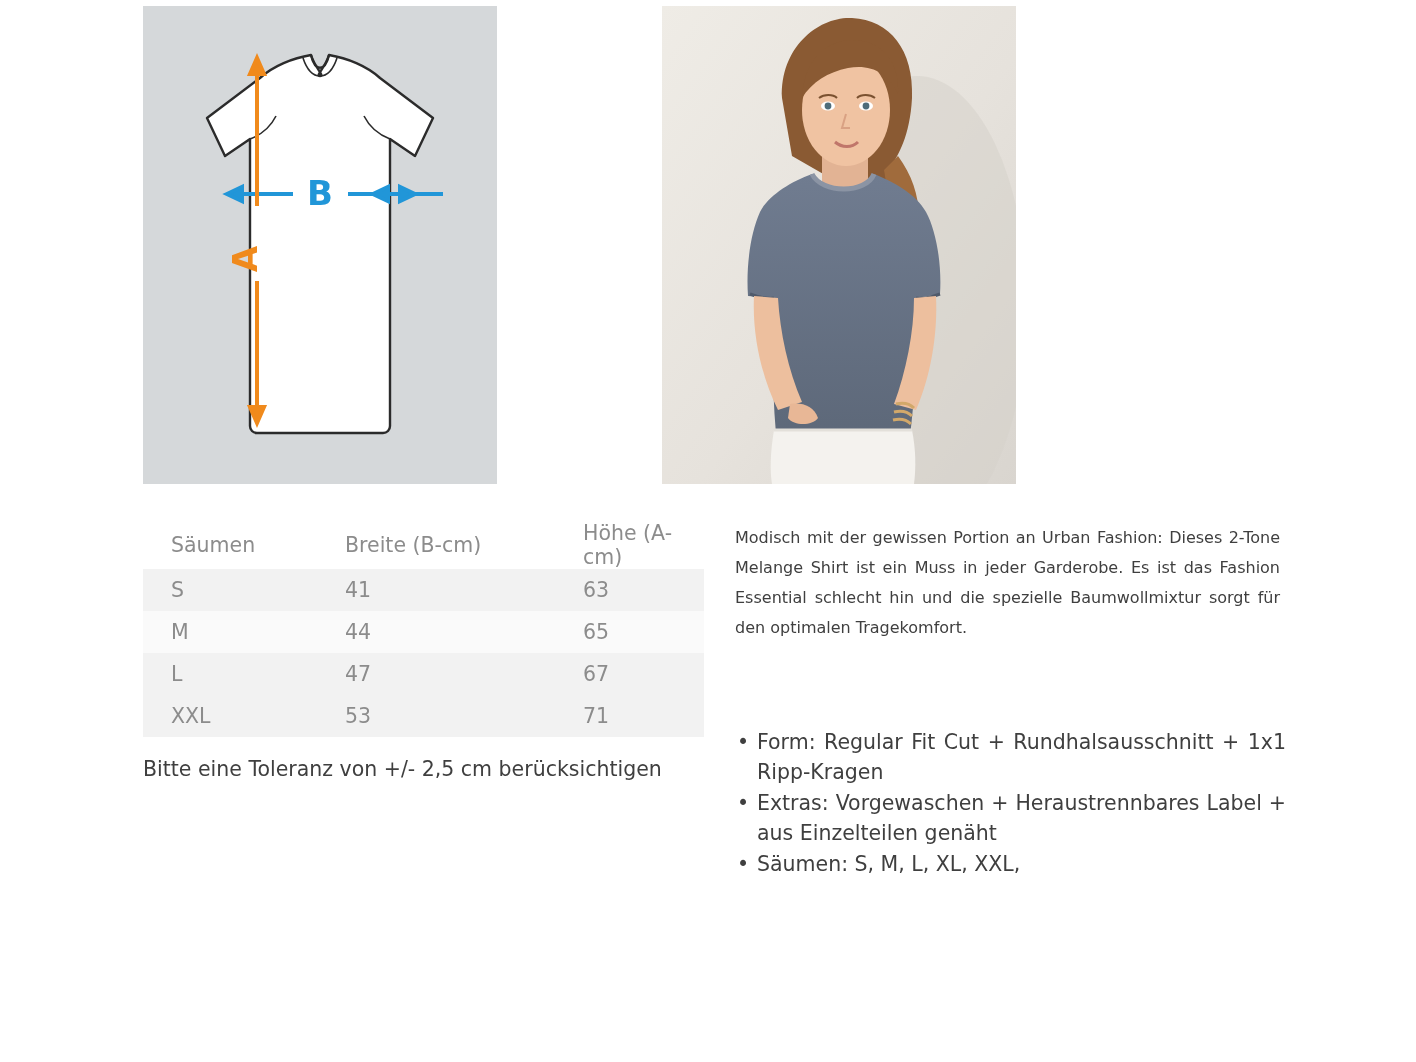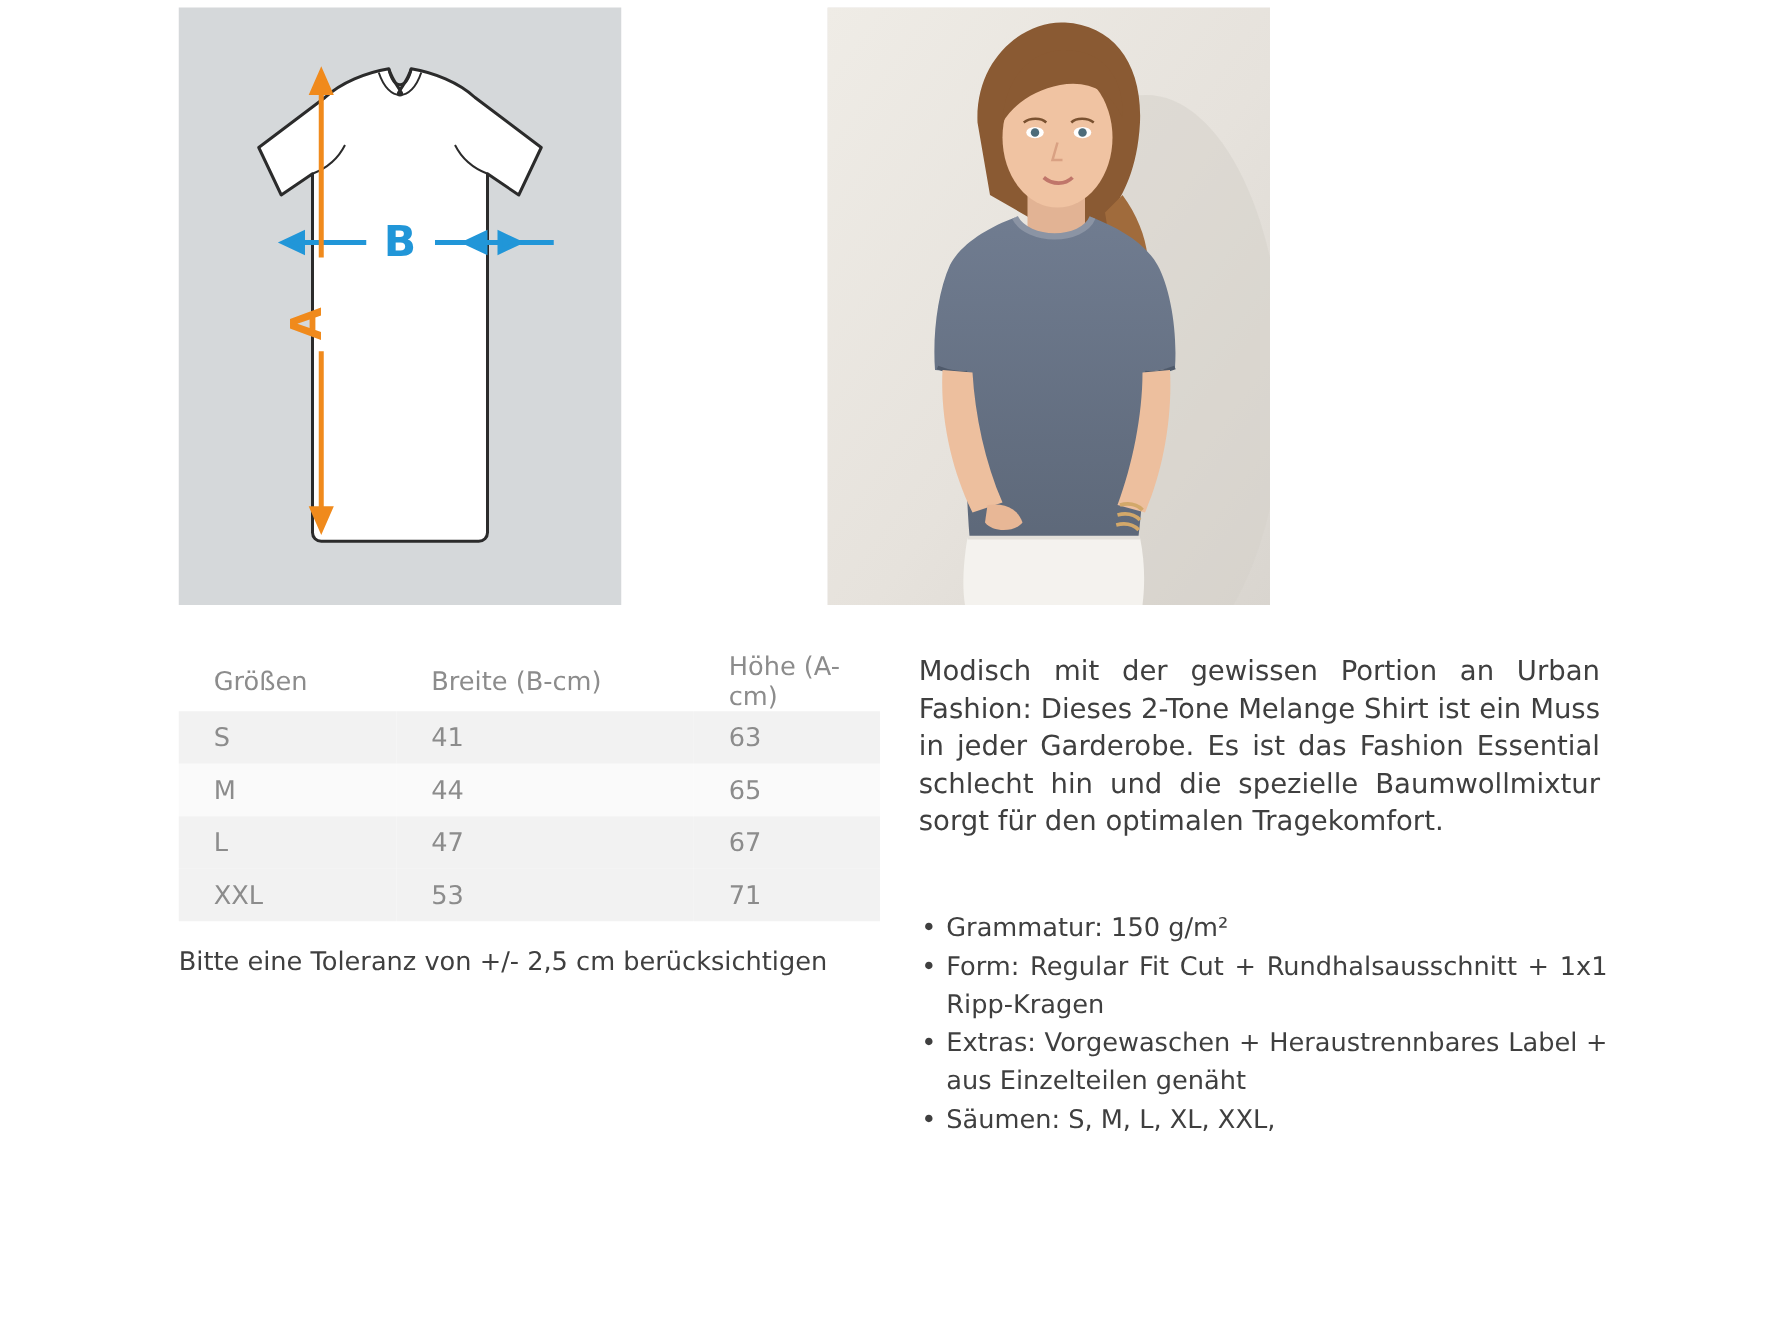--- a/index.html
+++ b/index.html
@@ -76,21 +76,21 @@
     font-size: 20.5px;
     color: #3f3f3f;
   }
 
   
   .desc-block {
     position: absolute;
     left: 735px;
     top: 523px;
     width: 545px;
-    font-size: 22px;
+    font-size: 16px;
     line-height: 30px;
     color: #3f3f3f;
     text-align: justify;
   }
 
   .feature-list {
     position: absolute;
     left: 735px;
     top: 727px;
     width: 551px;
@@ -231,21 +231,21 @@
         <path d="M232 406 C 240 404, 246 406, 250 410"></path>
         <path d="M231 414 C 239 412, 245 414, 249 418"></path>
       </g>
     </svg>
   </div>
 </div>
 
 <table class="size-table">
   <thead>
     <tr>
-      <th>Größen</th>
+      <th>Säumen</th>
       <th>Breite (B-cm)</th>
       <th>Höhe (A-cm)</th>
     </tr>
   </thead>
   <tbody>
     <tr class="odd">
       <td>S</td>
       <td>41</td>
       <td>63</td>
     </tr>
@@ -265,17 +265,16 @@
       <td>71</td>
     </tr>
   </tbody>
 </table>
 
 <div class="tolerance-note">Bitte eine Toleranz von +/- 2,5 cm berücksichtigen</div>
 
 <div class="desc-block">Modisch mit der gewissen Portion an Urban Fashion: Dieses 2-Tone Melange Shirt ist ein Muss in jeder Garderobe. Es ist das Fashion Essential schlecht hin und die spezielle Baumwollmixtur sorgt für den optimalen Tragekomfort.</div>
 
 <ul class="feature-list">
-  <li>Grammatur: 150 g/m²</li>
   <li>Form: Regular Fit Cut + Rundhalsausschnitt + 1x1 Ripp-Kragen</li>
   <li>Extras: Vorgewaschen + Heraustrennbares Label + aus Einzelteilen genäht</li>
   <li class="last">Säumen:  S, M, L, XL, XXL,</li>
 </ul>
 
 </body></html>

